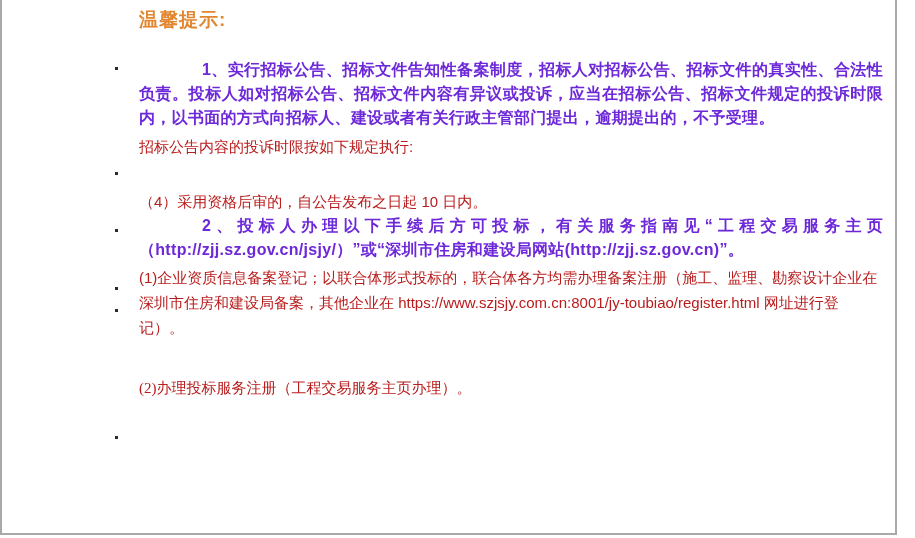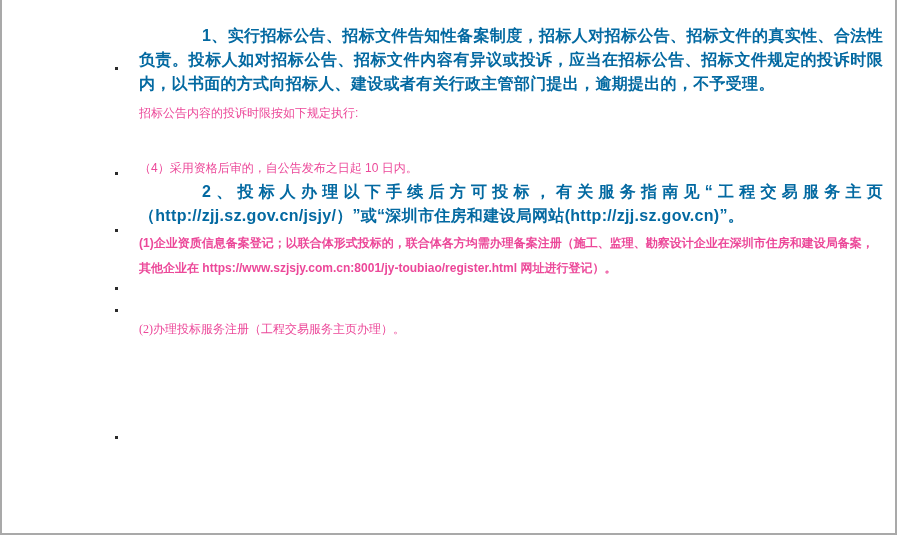--- a/index.html
+++ b/index.html
@@ -17,33 +17,33 @@
   }
   .content{
     position:absolute;left:137px;top:0;width:744px;
   }
   .page-title{
     margin:10px 0 0 0;
     font-size:19px;line-height:24px;font-weight:bold;
     color:#e2862f;letter-spacing:1px;
   }
   p{
-    margin:0;font-size:12px;line-height:24px;color:#ec4899;
+    margin:0;font-size:15px;line-height:24px;color:#b91c1c;
   }
   .bold{
-    font-weight:bold;color:#0369a1;font-size:16px;letter-spacing:0.3px;
+    font-weight:bold;color:#6d28d9;font-size:16px;letter-spacing:0.3px;
   }
   .indent{text-indent:63px;}
   .justify{text-align:justify;}
   .para1{margin-top:26px;}
   .intro{margin-top:5px;}
   .item1{margin-top:37px;}
   .item2{margin-top:31px;}
   .para2{}
-  .reg1{margin-top:3px;line-height:25px;font-weight:bold;}
+  .reg1{margin-top:3px;line-height:25px;}
   .reg2{margin-top:36px;font-family:Liberation Serif, serif;}
   .bullet{
     position:absolute;left:113px;width:3px;height:3px;background:#2b2b2b;
   }
   .b1{top:69px;}.b2{top:174px;}.b3{top:231px;}
   .b4{top:289px;}.b5{top:311px;}.b6{top:438px;}
 </style>
 </head>
 <body>
 
@@ -51,20 +51,21 @@
 
   <span class="bullet b1"></span>
   <span class="bullet b2"></span>
   <span class="bullet b3"></span>
   <span class="bullet b4"></span>
   <span class="bullet b5"></span>
   <span class="bullet b6"></span>
 
   <div class="content">
 
+    <h1 class="page-title">温馨提示:</h1>
 
     <p class="bold indent justify para1">1、实行招标公告、招标文件告知性备案制度，招标人对招标公告、招标文件的真实性、合法性负责。投标人如对招标公告、招标文件内容有异议或投诉，应当在招标公告、招标文件规定的投诉时限内，以书面的方式向招标人、建设或者有关行政主管部门提出，逾期提出的，不予受理。</p>
 
     <p class="intro">招标公告内容的投诉时限按如下规定执行:</p>
 
 
     <p class="item2">（4）采用资格后审的，自公告发布之日起 10 日内。</p>
 
     <p class="bold indent justify para2">2、投标人办理以下手续后方可投标，有关服务指南见“工程交易服务主页（http://zjj.sz.gov.cn/jsjy/）”或“深圳市住房和建设局网站(http://zjj.sz.gov.cn)”。</p>
 

